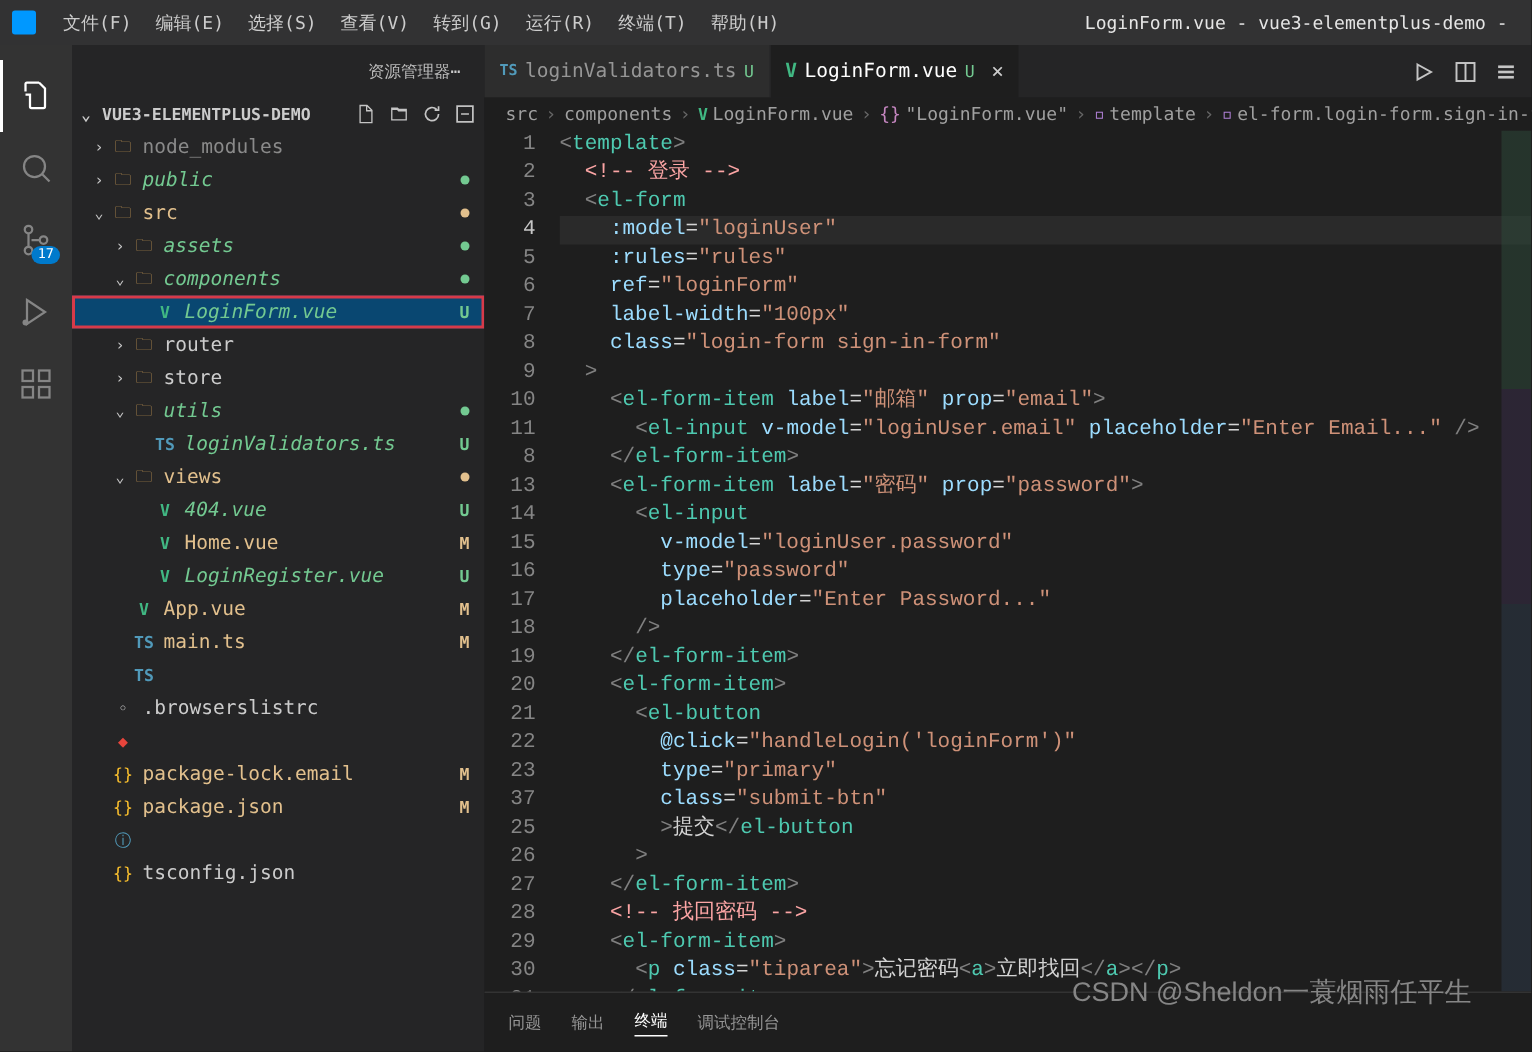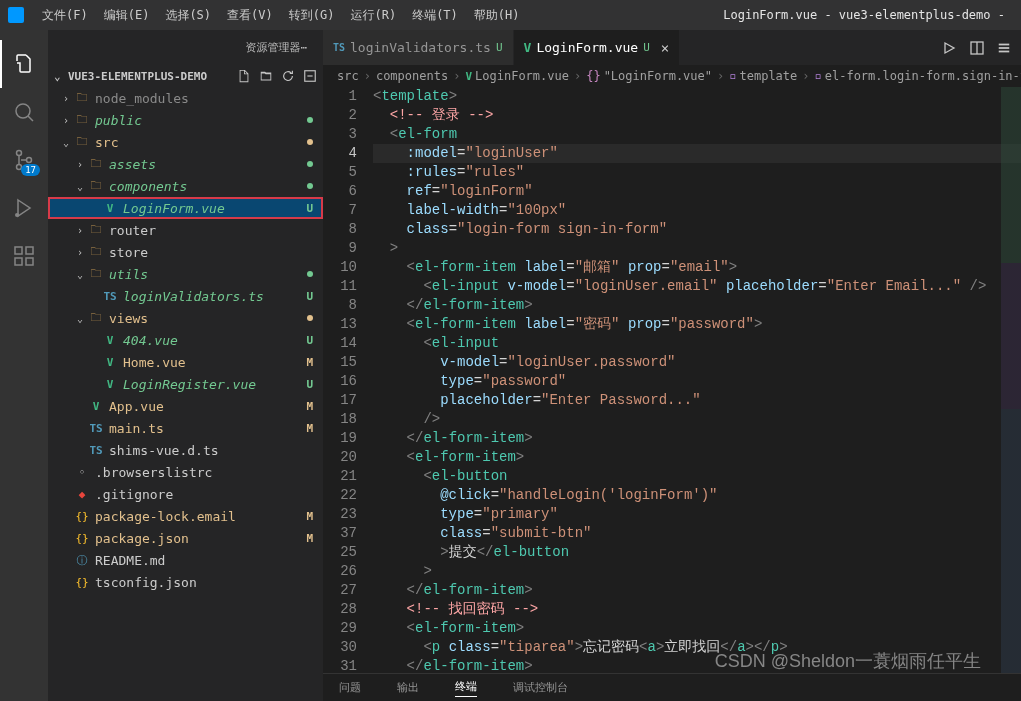--- a/index.html
+++ b/index.html
@@ -238,28 +238,28 @@
 .minimap {
   position: absolute;
   right: 0;
   top: 0;
   bottom: 0;
   width: 20px;
   background: linear-gradient(#2d4a3a 0 30%, #3a2d4a 30% 55%, #2d3a4a 55% 100%);
   opacity: 0.5;
 }
 .panel {
-  height: 28px;
+  height: 40px;
   background: #1e1e1e;
   border-top: 1px solid #333;
   display: flex;
   align-items: center;
   padding: 0 16px;
   font-size: 11px;
-  gap: 36px;
+  gap: 20px;
 }
 .panel .ptab { color: #969696; cursor: pointer; }
 .panel .ptab.active { color: #fff; border-bottom: 1px solid #fff; padding-bottom: 2px; }
 .watermark {
   position: absolute;
   right: 40px;
   bottom: 28px;
   font-size: 18px;
   color: #868686;
   font-family: 'Microsoft YaHei', sans-serif;
@@ -445,48 +445,45 @@
         </div>
         <div class="tree-item" style="padding-left: 24px;">
           <span class="chevron"></span>
           <span class="ficon ic-ts">TS</span>
           <span class="label label-yellow">main.ts</span>
           <span class="status-m">M</span>
         </div>
         <div class="tree-item" style="padding-left: 24px;">
           <span class="chevron"></span>
           <span class="ficon ic-ts">TS</span>
-          <span class="label ">shims-vue.d.ts</span>
         </div>
         <div class="tree-item" style="padding-left: 10px;">
           <span class="chevron"></span>
           <span class="ficon">◦</span>
           <span class="label ">.browserslistrc</span>
         </div>
         <div class="tree-item" style="padding-left: 10px;">
           <span class="chevron"></span>
           <span class="ficon ic-git">◆</span>
-          <span class="label ">.gitignore</span>
         </div>
         <div class="tree-item" style="padding-left: 10px;">
           <span class="chevron"></span>
           <span class="ficon ic-json">{}</span>
           <span class="label label-yellow">package-lock.email</span>
           <span class="status-m">M</span>
         </div>
         <div class="tree-item" style="padding-left: 10px;">
           <span class="chevron"></span>
           <span class="ficon ic-json">{}</span>
           <span class="label label-yellow">package.json</span>
           <span class="status-m">M</span>
         </div>
         <div class="tree-item" style="padding-left: 10px;">
           <span class="chevron"></span>
           <span class="ficon ic-md">ⓘ</span>
-          <span class="label ">README.md</span>
         </div>
         <div class="tree-item" style="padding-left: 10px;">
           <span class="chevron"></span>
           <span class="ficon ic-json">{}</span>
           <span class="label ">tsconfig.json</span>
         </div>
       </div>
   </div>
 
   <div class="editor-area">

